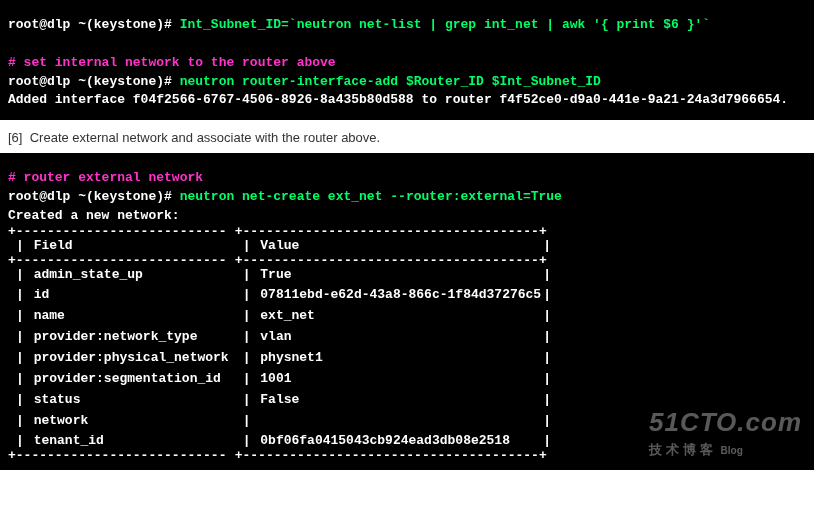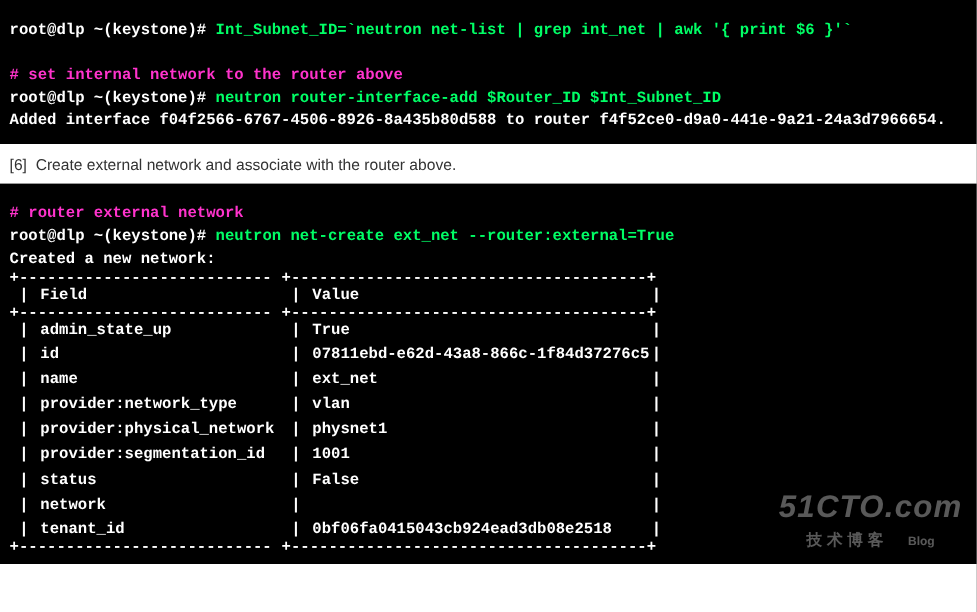--- a/index.html
+++ b/index.html
@@ -45,26 +45,26 @@
     font-weight: bold;
     letter-spacing: 0;
   }
   .pipe { padding: 0 2px; }
   .watermark {
     position: absolute;
     right: 12px;
     bottom: 10px;
     color: rgba(255,255,255,0.35);
     font-family: Arial, sans-serif;
-    text-align: center;
+    text-align: left;
     pointer-events: none;
   }
   .watermark .big { font-size: 26px; font-weight: bold; font-style: italic; letter-spacing: 1px; }
   .watermark .small { font-size: 13px; letter-spacing: 4px; }
-  .watermark .blog { font-size: 10px; letter-spacing: 0; margin-left: 13px; }
+  .watermark .blog { font-size: 10px; letter-spacing: 0; margin-left: 0; }
 </style>
 </head>
 <body>
 
 <div class="term">
   <div>
     <span class="prompt">root@dlp ~(keystone)#</span>
     <span class="cmd">Int_Subnet_ID=`neutron net-list | grep int_net | awk '{ print $6 }'`</span>
   </div>
   <div>&nbsp;</div>

